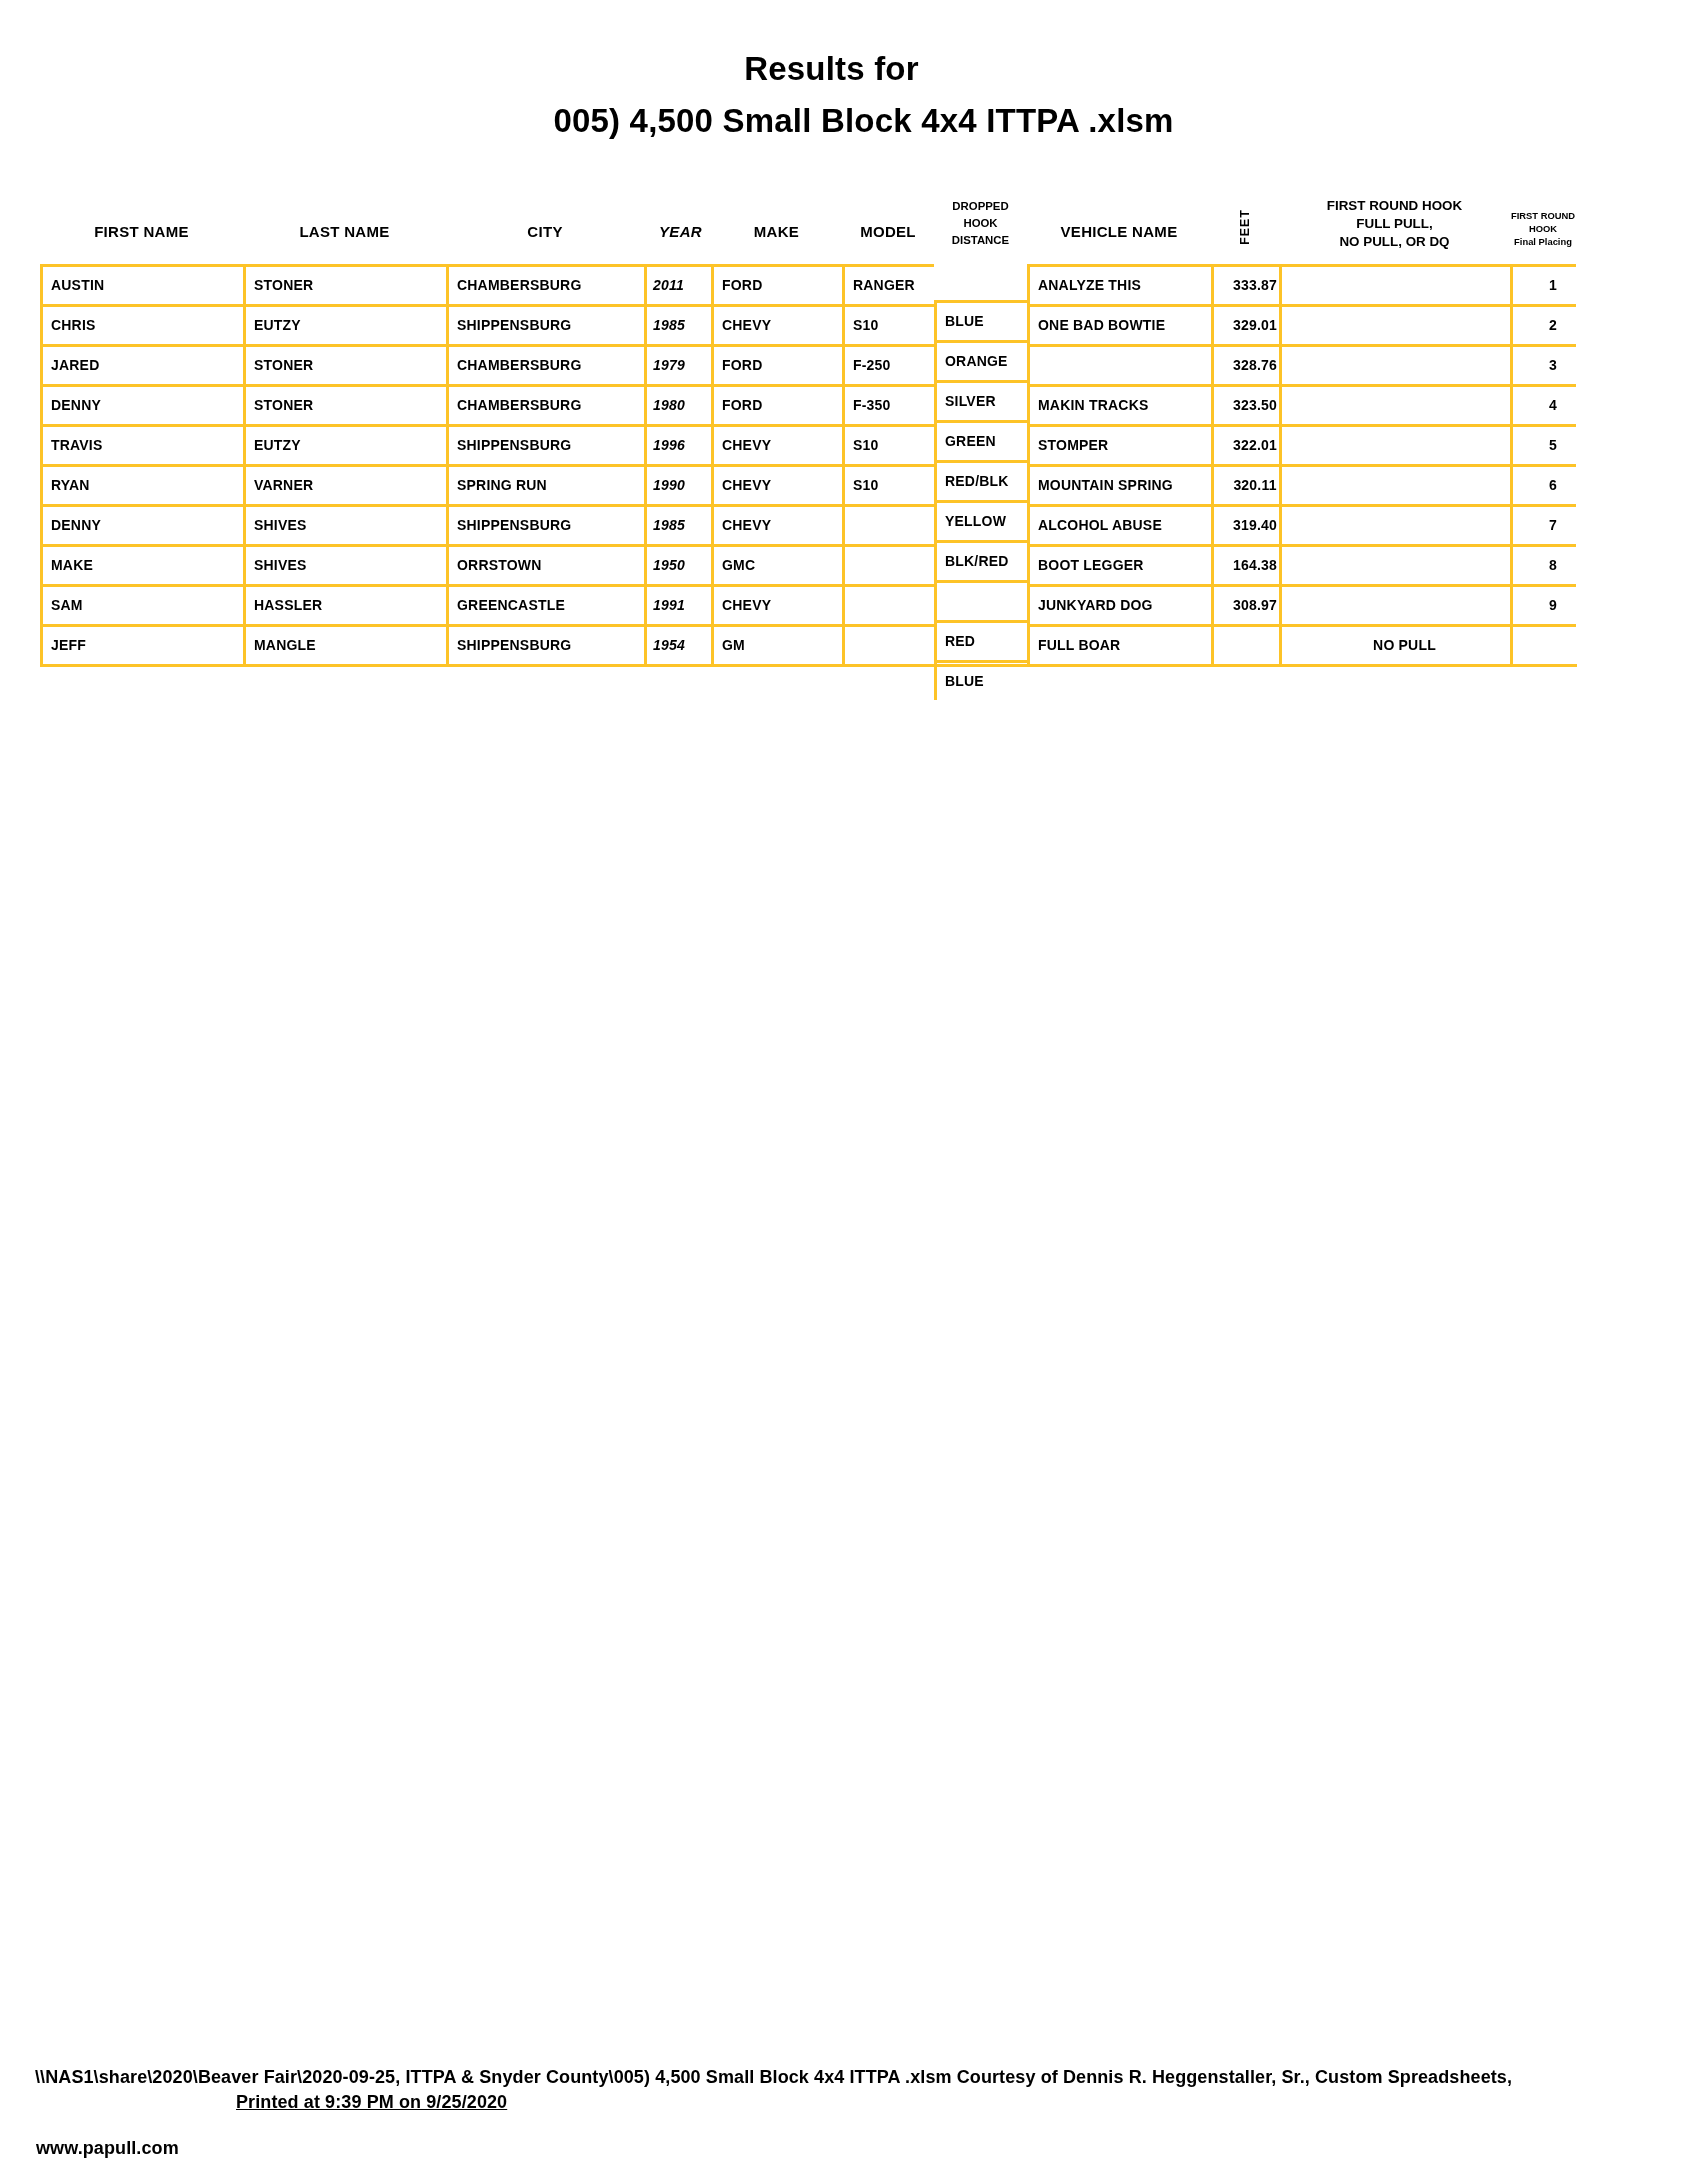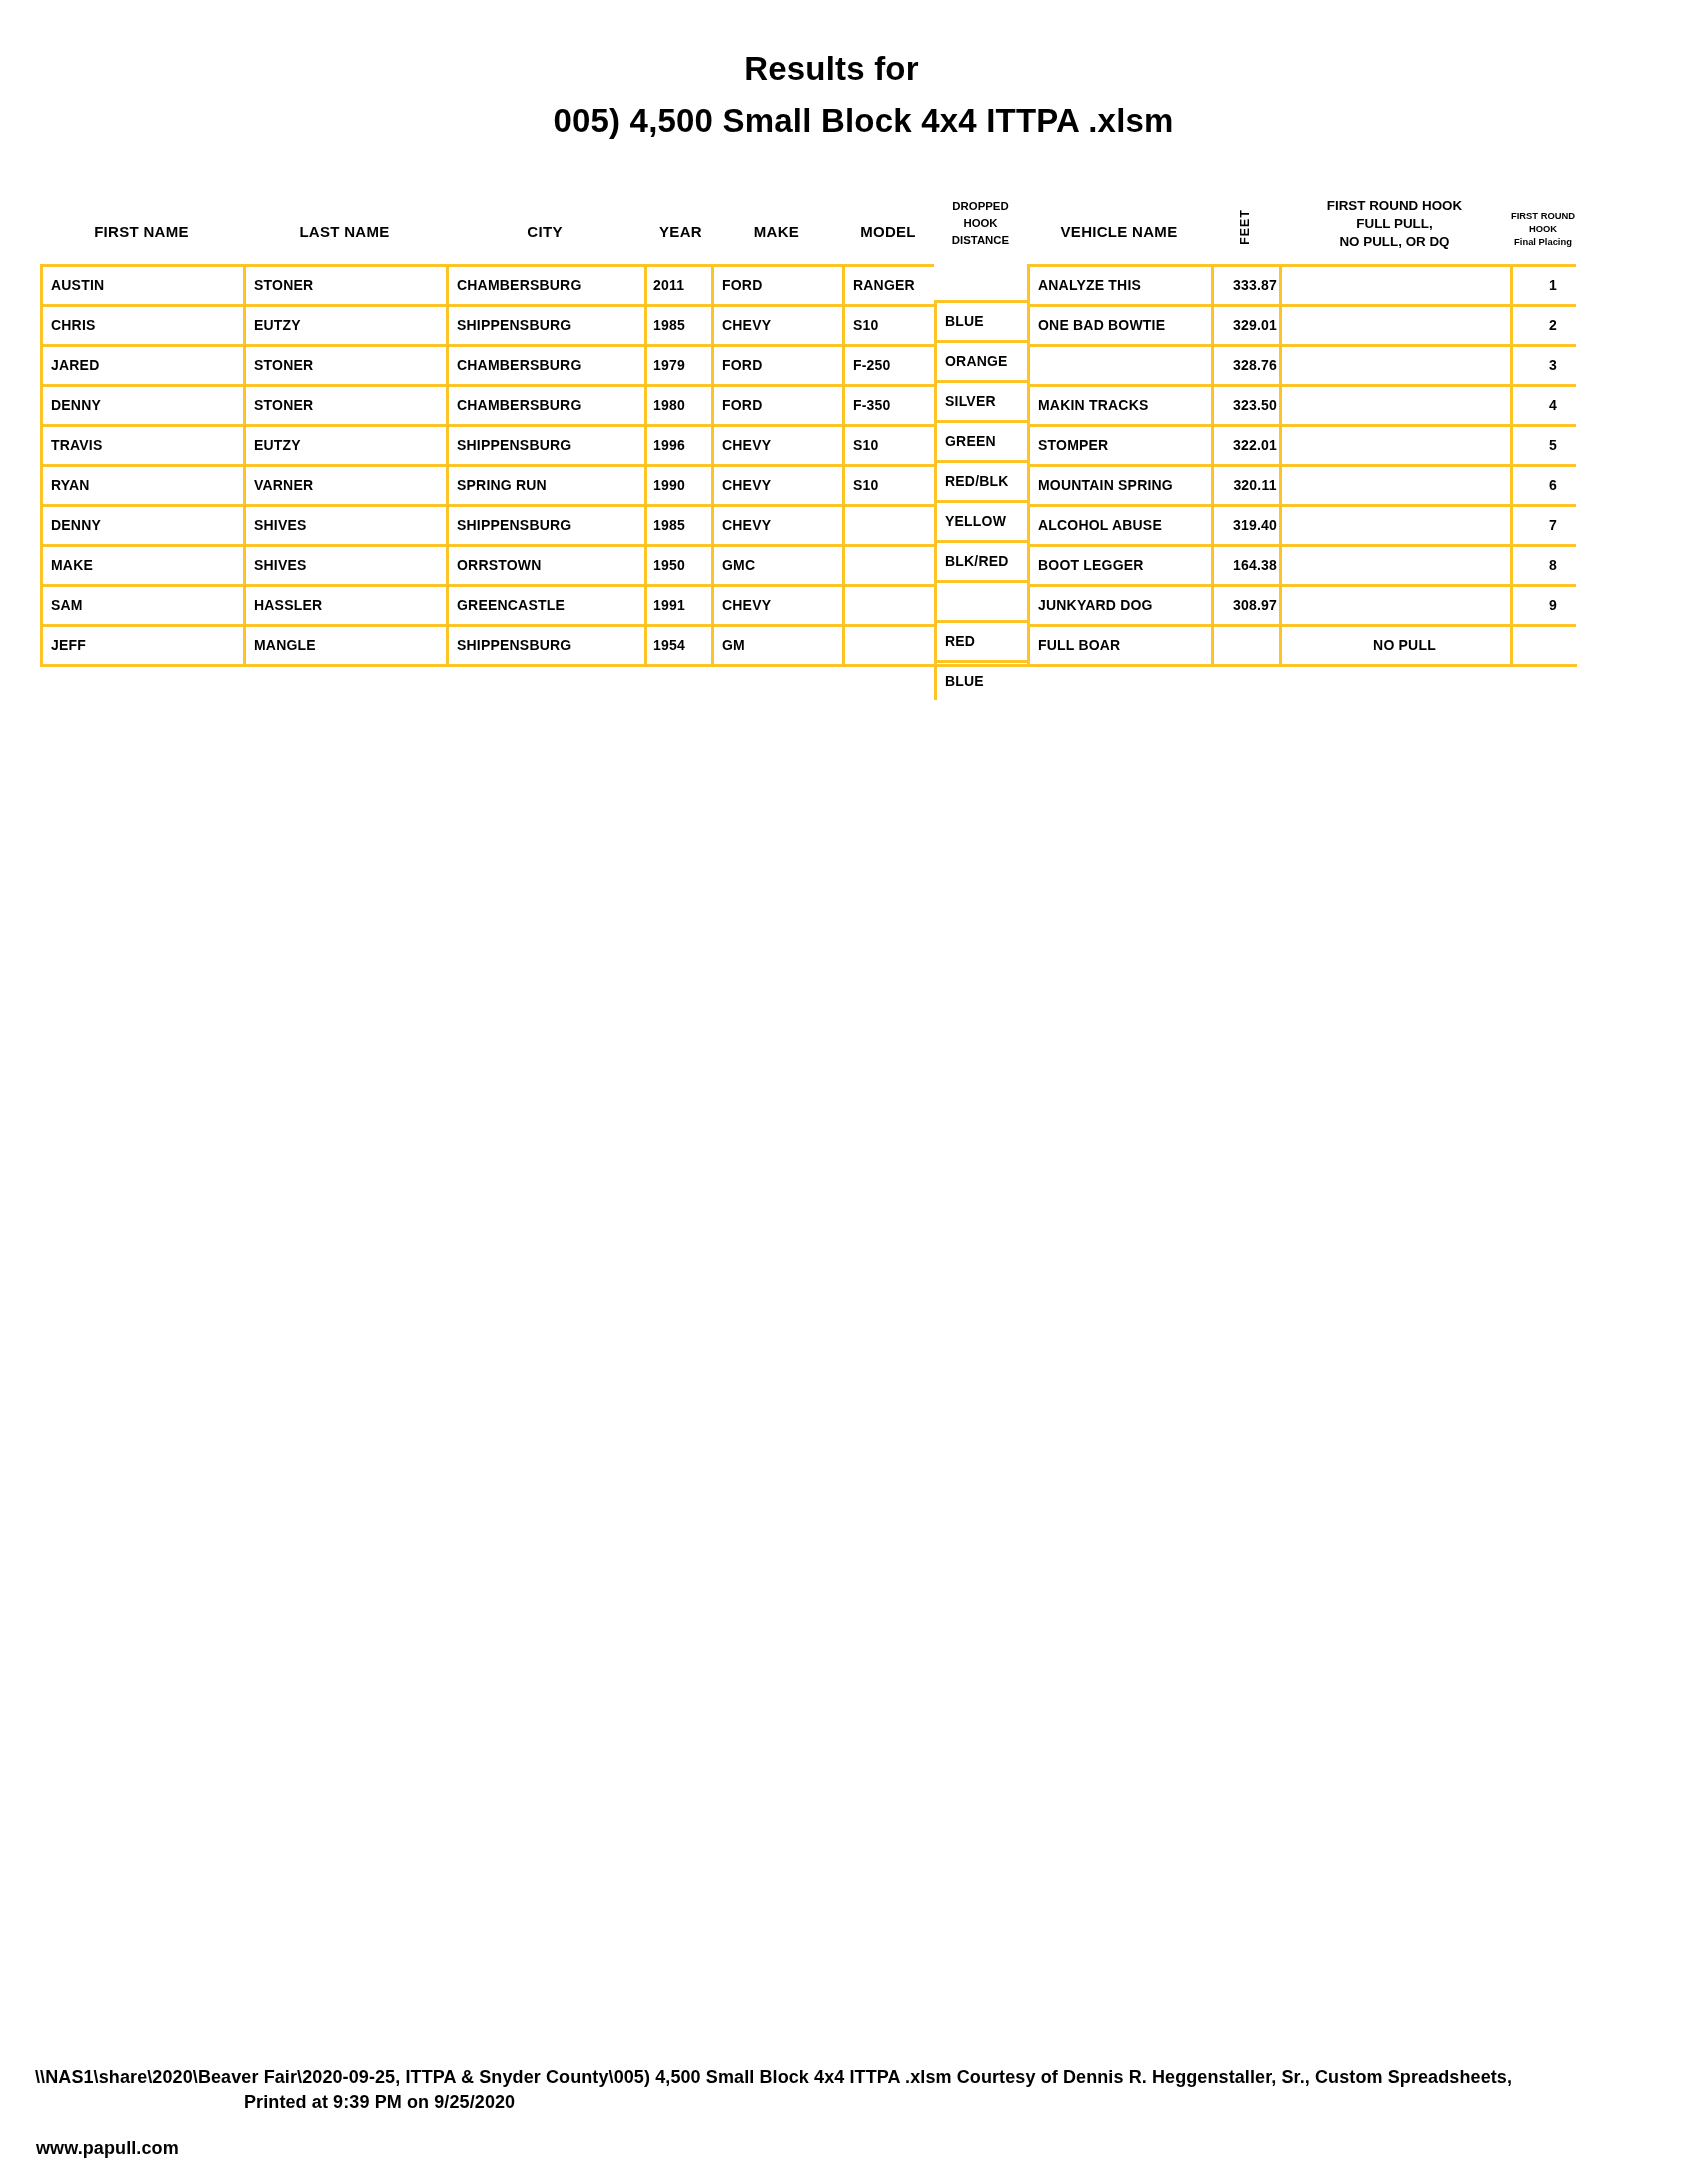--- a/index.html
+++ b/index.html
@@ -49,29 +49,29 @@
     box-sizing:border-box;height:40px;
     border-left:3px solid var(--gold);
     border-top:3px solid var(--gold);
     font-size:14px;line-height:37px;
     padding-left:8px;white-space:nowrap;overflow:hidden;
     letter-spacing:0.2px;
   }
   .cell.center{padding-left:17px;text-align:center;}
   
   .c0{width:203px;} .c1{width:203px;} .c2{width:198px;}
-  .c3{width:67px;padding-left:6px;} .c4{width:131px;} .c5{width:92px;}
+  .c3{width:67px;padding-left:6px;font-style:italic;} .c4{width:131px;} .c5{width:92px;}
   .c6{width:93px;margin-top:36px;} .c7{width:184px;} .c8{width:68px;}
   .c9{width:231px;} .c10{width:66px;}
 
   
   .footer-text{position:absolute;font-size:18px;white-space:nowrap;letter-spacing:0.1px;}
   #footer-line1{left:35px;top:2067px;}
   #footer-site{left:36px;top:2092px;margin-top:46px;}
-  #footer-printed{left:244px;top:2092px;}
+  #footer-printed{left:236px;top:2092px;text-decoration:underline;}
 </style>
 </head>
 <body>
 
 <div id="title1" class="title-line">Results for</div>
 
 <div id="title2" class="title-line">005) 4,500 Small Block 4x4 ITTPA .xlsm</div>
 
 <div class="hdr-row">
     <div class="hdr c0 hs-standard">

